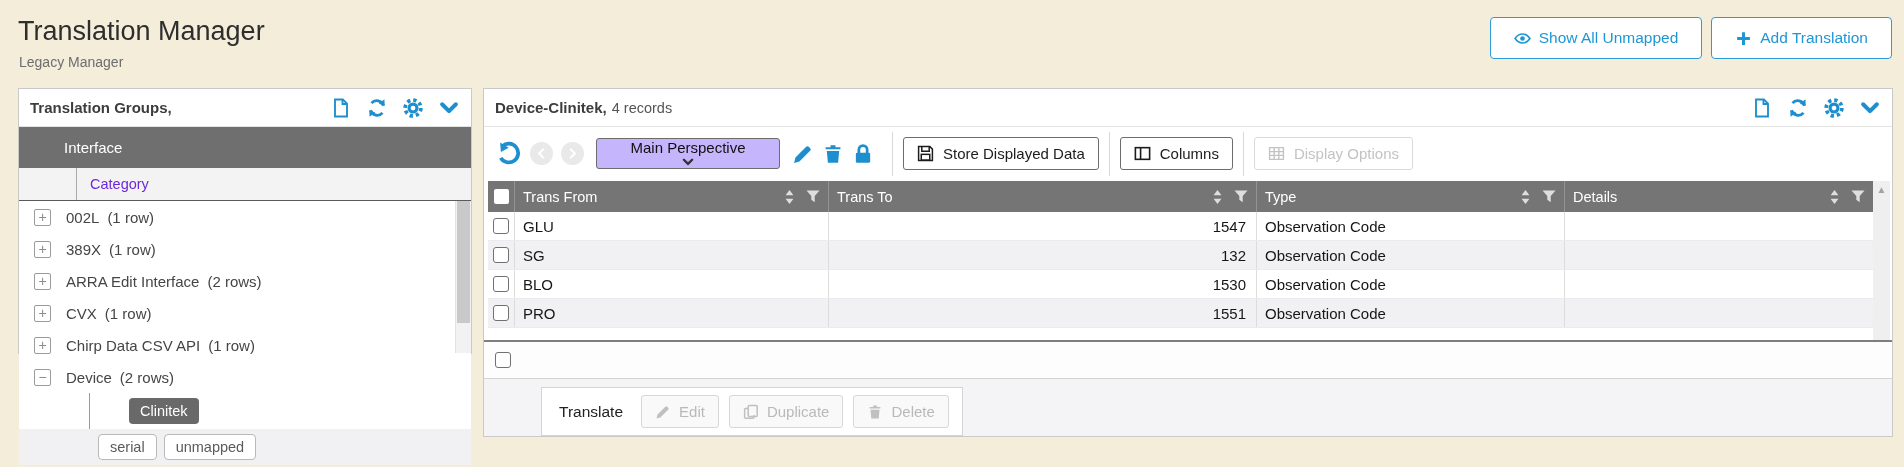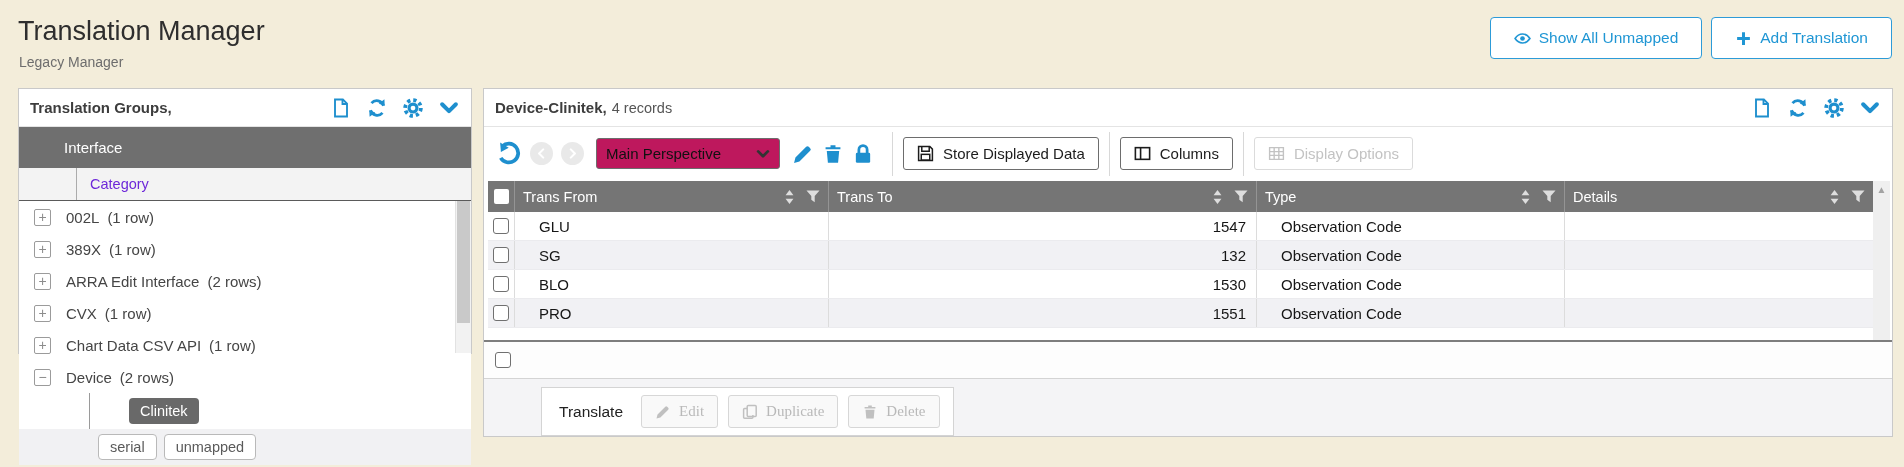--- a/index.html
+++ b/index.html
@@ -45,21 +45,21 @@
 
   
   .toolbar{height:53px;display:flex;align-items:center;padding:0 12px 0 13px;flex:none;}
   .icon-btn{color:#1e8fce;display:flex;cursor:pointer;margin-right:8px;}
   .icon-btn svg{width:22px;height:22px;display:block;}
   .icon-btn.undo svg{width:25px;height:25px;}
   .circle-btn{width:23px;height:23px;border-radius:50%;background:#e9e9e9;color:#fff;display:flex;align-items:center;
     justify-content:center;margin-right:8px;flex:none;}
   .circle-btn svg{width:11px;height:11px;display:block;}
   .select-box{width:184px;height:31px;box-sizing:border-box;border:1px solid #6d6d6d;border-radius:3px;display:flex;
-    align-items:center;justify-content:space-between;padding:0 9px;font-size:15px;color:#111;background:#be185d;margin:0 12px 0 4px;cursor:pointer;}
+    align-items:center;justify-content:space-between;padding:0 9px;font-size:15px;color:#111;background:#c4b5fd;margin:0 12px 0 4px;cursor:pointer;flex-direction:column;}
   .select-box svg{width:14px;height:14px;color:#333;}
   .tb-sep{width:1px;height:44px;background:#d8d8d8;margin:0 10px;}
   .tb-btn{display:flex;align-items:center;gap:9px;border:1px solid #6d6d6d;border-radius:3px;background:#fff;
     font-size:15px;color:#1c1c1c;padding:8px 13px;height:33px;cursor:pointer;}
   .tb-btn svg{width:17px;height:17px;color:#1c1c1c;}
   .tb-btn.disabled{border-color:#dbdbdb;color:#c3c3c3;cursor:default;}
   .tb-btn.disabled svg{color:#c3c3c3;}
 
   
   .table-zone{margin:1px 2px 0 4px;display:flex;flex:none;}
@@ -67,37 +67,37 @@
   .hrow,.drow{display:grid;grid-template-columns:26px 314px 428px 308px 1fr;}
   .hrow{background:#757575;height:31px;}
   .hcell{display:flex;align-items:center;color:#fff;font-size:14.5px;padding:0 8px;border-left:1px solid #949494;cursor:pointer;}
   .hcell:first-child{border-left:none;justify-content:center;padding:0;}
   .hicons{margin-left:auto;display:flex;align-items:center;gap:11px;color:#dedede;}
   .hicons .sort{width:11px;height:14px;}
   .hicons .funnel{width:14px;height:13px;}
   .hcb{width:15px;height:15px;background:#fff;border-radius:2px;cursor:pointer;}
   .drow{height:29px;background:#fff;border-bottom:1px solid #ebebee;box-sizing:border-box;cursor:pointer;}
   .drow.alt{background:#f1f1f4;text-align:center;}
-  .dcell{display:flex;align-items:center;font-size:15px;color:#161616;padding:0 24px;border-left:1px solid #dcdcdc;overflow:hidden;}
+  .dcell{display:flex;align-items:center;font-size:15px;color:#161616;padding:0 8px;border-left:1px solid #dcdcdc;overflow:hidden;}
   .dcell:first-child{border-left:none;justify-content:center;padding:0;}
   .dcell.num{justify-content:flex-end;padding-right:10px;}
   .rcb{width:14px;height:14px;border:1.5px solid #707070;border-radius:3px;background:#fff;cursor:pointer;}
   .grid-filler{height:12px;background:#fff;}
   .vscroll{width:17px;background:#efefef;position:relative;}
   .vscroll .up{position:absolute;top:4px;left:0;right:0;text-align:center;color:#a3a3a3;font-size:10px;line-height:1;cursor:pointer;}
   .vscroll .up::before{content:"\25B2";}
   .table-bottom{border-top:2px solid #7e7e7e;flex:none;}
   .select-row{height:36px;display:flex;align-items:center;padding-left:11px;background:#fdfdfd;border-bottom:1px solid #d4d4d4;flex:none;}
   .footer-zone{background:#f4f4f6;flex:1;padding:8px 0 0 57px;}
   .action-box{display:inline-flex;align-items:center;background:#fff;border:1px solid #d4d4d4;}
   .blue-bar{width:5px;background:#1e8fce;}
   .action-content{display:flex;align-items:center;padding:7px 13px 7px 12px;gap:10px;}
   .translate-label{font-size:15.5px;color:#222;margin-right:8px;}
   .dis-btn{display:flex;align-items:center;gap:8px;border:1px solid #d7d7d7;border-radius:3px;background:#f9f9f9;
-    color:#b9b9b9;font-size:15px;padding:0 13px;height:33px;cursor:default;font-family:Liberation Serif, serif;}
+    color:#b9b9b9;font-size:15px;padding:0 13px;height:33px;cursor:default;}
   .dis-btn svg{width:16px;height:16px;color:#c0c0c0;}
   .defs{position:absolute;width:0;height:0;overflow:hidden;}
 </style>
 </head>
 <body>
 
 <svg class="defs" xmlns="http://www.w3.org/2000/svg">
   <symbol id="sym-eye" viewBox="0 0 16 16">
       <path d="M1 8s2.8-4.2 7-4.2S15 8 15 8s-2.8 4.2-7 4.2S1 8 1 8z" fill="none" stroke="currentColor" stroke-width="1.5"></path>
       <circle cx="8" cy="8" r="2.2" fill="currentColor"></circle>
@@ -227,21 +227,21 @@
       <span>ARRA Edit Interface</span>
       <span class="tree-count">(2 rows)</span>
     </div>
     <div class="tree-row">
       <span class="expander plus"></span>
       <span>CVX</span>
       <span class="tree-count">(1 row)</span>
     </div>
     <div class="tree-row">
       <span class="expander plus"></span>
-      <span>Chart Data CSV API</span>
+      <span>Chirp Data CSV API</span>
       <span class="tree-count">(1 row)</span>
     </div>
     <div class="tree-row">
       <span class="expander minus"></span>
       <span>Device</span>
       <span class="tree-count">(2 rows)</span>
     </div>
 
     <div class="child-row">
       <span class="selected-badge">Clinitek</span>

